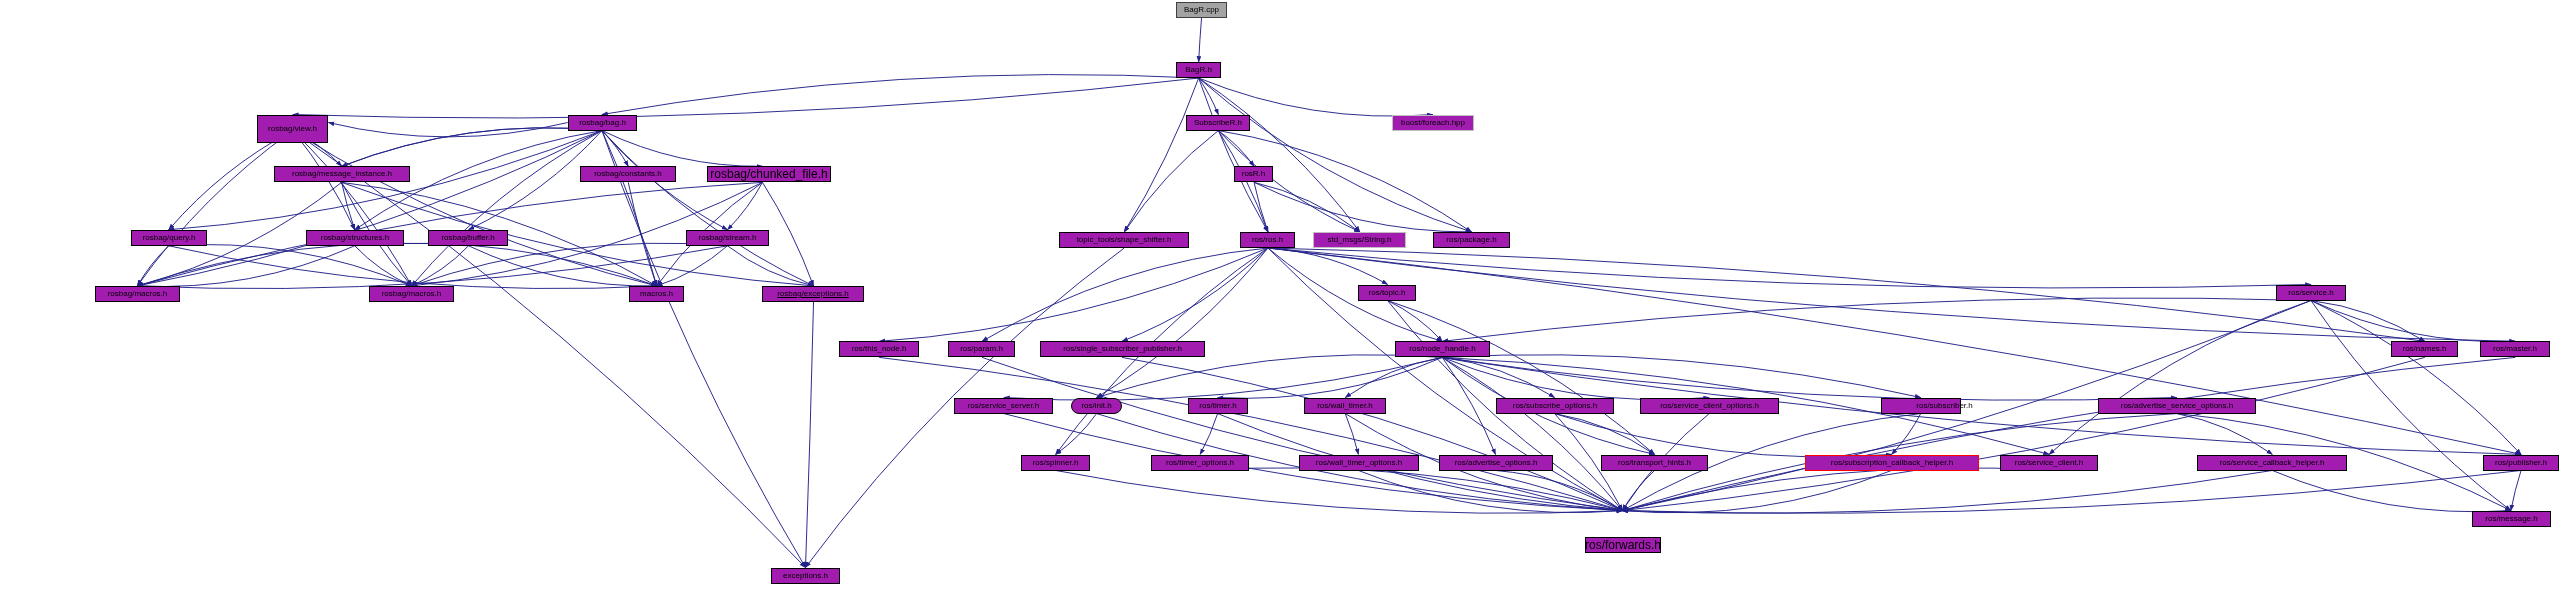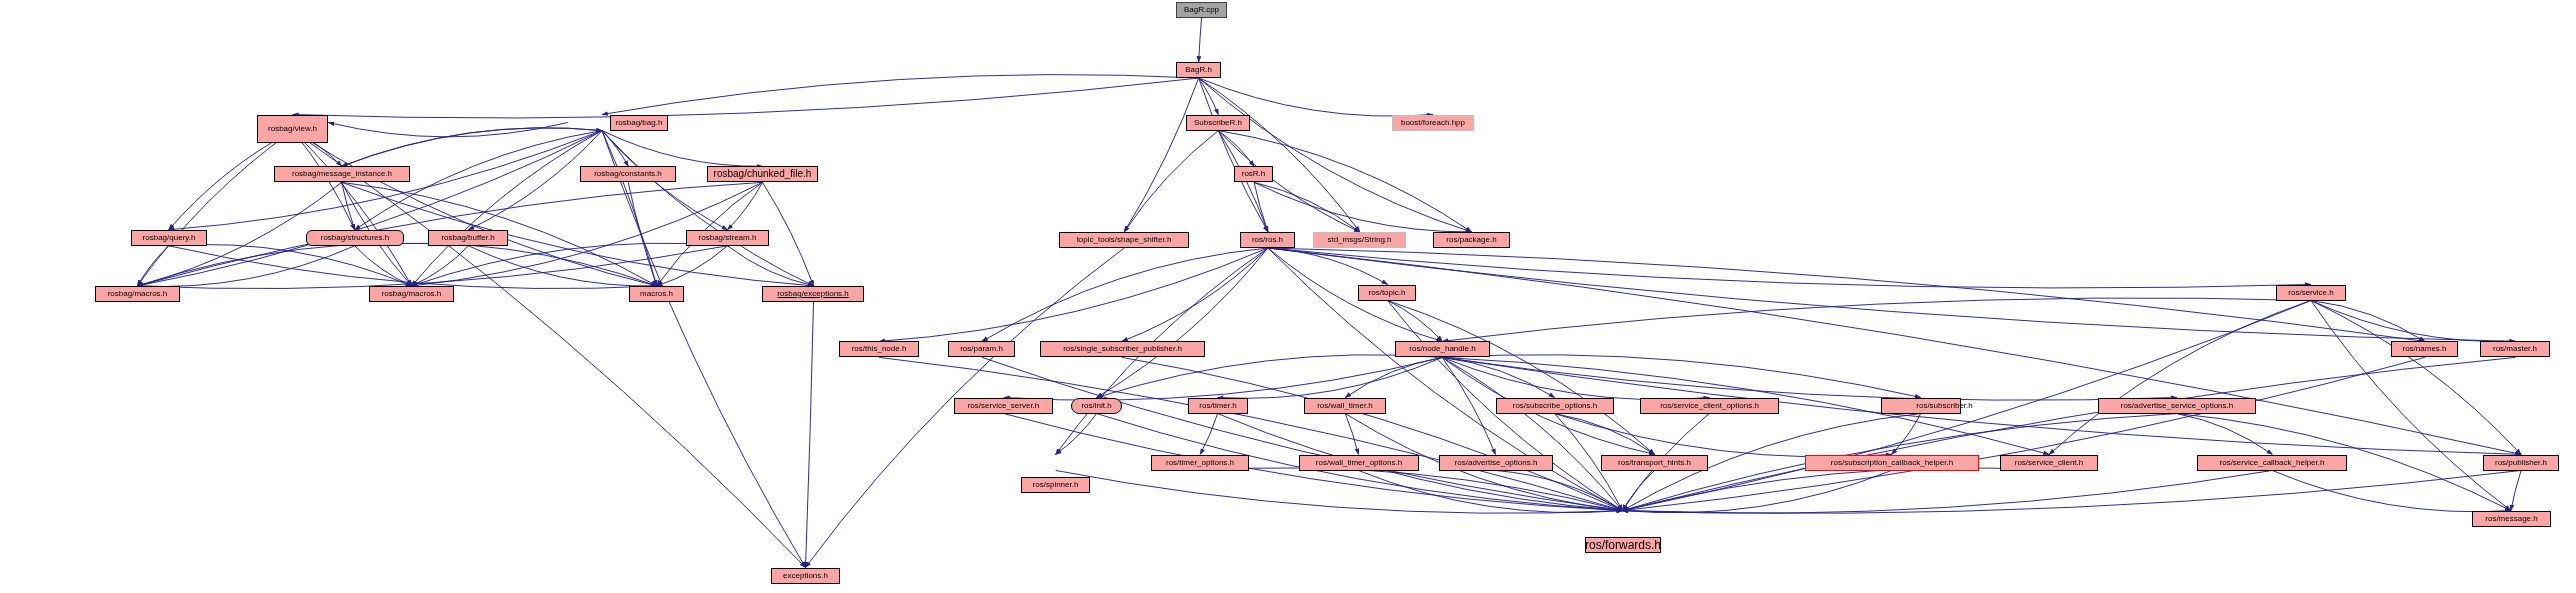--- a/index.html
+++ b/index.html
@@ -1,20 +1,20 @@
 <!DOCTYPE html>
 <html style="font-size:11.7px"><head>
 <meta charset="utf-8">
 <style>
   html,body{margin:0;padding:0;background:#ffffff;}
   #canvas{position:relative;width:2576px;height:593px;background:#ffffff;
           font-family:"Liberation Sans","DejaVu Sans",sans-serif;overflow:hidden;}
   svg#edges{position:absolute;left:0;top:0;width:2576px;height:593px;overflow:visible;}
   .node{position:absolute;box-sizing:border-box;display:flex;align-items:center;
-        justify-content:center;background:#fca5a5;border:0.7px solid #000000;
+        justify-content:center;background:#a21caf;border:0.7px solid #000000;
         color:#000000;white-space:nowrap;line-height:1;}
   .node span{display:block;padding:0 2.9px;}
   .node.root{background:#a3a3a3;border:0.7px solid #404040;}
   .node.ext{border:0.7px solid #c0c0c0;}
   .node.hi{border:0.7px solid #ff0000;}
 </style>
 </head>
 <body>
 
 <div id="canvas">
@@ -170,36 +170,36 @@
       </div>
       <div class="node ext" style="left: 1392px; top: 115px; width: 82px; height: 16px; font-size: 8px;">
         <span>boost/foreach.hpp</span>
       </div>
       <div class="node" style="left: 1234px; top: 166px; width: 39px; height: 16px; font-size: 8px;">
         <span>rosR.h</span>
       </div>
       <div class="node" style="left: 257px; top: 115px; width: 71px; height: 28px; font-size: 8px;">
         <span>rosbag/view.h</span>
       </div>
-      <div class="node" style="left: 568px; top: 115px; width: 58px; height: 16px; font-size: 8px; margin-left: 42px;">
+      <div class="node" style="left: 568px; top: 115px; width: 69px; height: 16px; font-size: 8px;">
         <span>rosbag/bag.h</span>
       </div>
       <div class="node" style="left: 274px; top: 166px; width: 136px; height: 16px; font-size: 8px;">
         <span>rosbag/message_instance.h</span>
       </div>
       <div class="node" style="left: 580px; top: 166px; width: 96px; height: 16px; font-size: 8px;">
         <span>rosbag/constants.h</span>
       </div>
-      <div class="node" style="left: 707px; top: 166px; width: 111px; height: 16px; font-size: 10px;">
+      <div class="node" style="left: 707px; top: 166px; width: 124px; height: 16px; font-size: 12px;">
         <span>rosbag/chunked_file.h</span>
       </div>
       <div class="node" style="left: 131px; top: 230px; width: 76px; height: 16px; font-size: 8px;">
         <span>rosbag/query.h</span>
       </div>
-      <div class="node" style="left: 306px; top: 230px; width: 98px; height: 16px; font-size: 8px; border-radius: 6px;">
+      <div class="node" style="left: 306px; top: 230px; width: 98px; height: 16px; font-size: 8px;">
         <span>rosbag/structures.h</span>
       </div>
       <div class="node" style="left: 428px; top: 230px; width: 80px; height: 16px; font-size: 8px;">
         <span>rosbag/buffer.h</span>
       </div>
       <div class="node" style="left: 686px; top: 230px; width: 83px; height: 16px; font-size: 8px;">
         <span>rosbag/stream.h</span>
       </div>
       <div class="node" style="left: 95px; top: 286px; width: 85px; height: 16px; font-size: 8px;">
         <span>rosbag/macros.h</span>
@@ -269,21 +269,21 @@
       </div>
       <div class="node" style="left: 1640px; top: 398px; width: 139px; height: 16px; font-size: 8px; justify-content: center;">
         <span>ros/service_client_options.h</span>
       </div>
       <div class="node" style="left: 1881px; top: 398px; width: 80px; height: 16px; font-size: 8px; padding-left: 47px;">
         <span>ros/subscriber.h</span>
       </div>
       <div class="node" style="left: 2098px; top: 398px; width: 158px; height: 16px; font-size: 8px;">
         <span>ros/advertise_service_options.h</span>
       </div>
-      <div class="node" style="left: 1021px; top: 477px; width: 69px; height: 16px; font-size: 8px;">
+      <div class="node" style="left: 1021px; top: 455px; width: 69px; height: 16px; font-size: 8px;">
         <span>ros/spinner.h</span>
       </div>
       <div class="node" style="left: 1151px; top: 455px; width: 98px; height: 16px; font-size: 8px;">
         <span>ros/timer_options.h</span>
       </div>
       <div class="node" style="left: 1299px; top: 455px; width: 120px; height: 16px; font-size: 8px;">
         <span>ros/wall_timer_options.h</span>
       </div>
       <div class="node" style="left: 1439px; top: 455px; width: 114px; height: 16px; font-size: 8px;">
         <span>ros/advertise_options.h</span>

